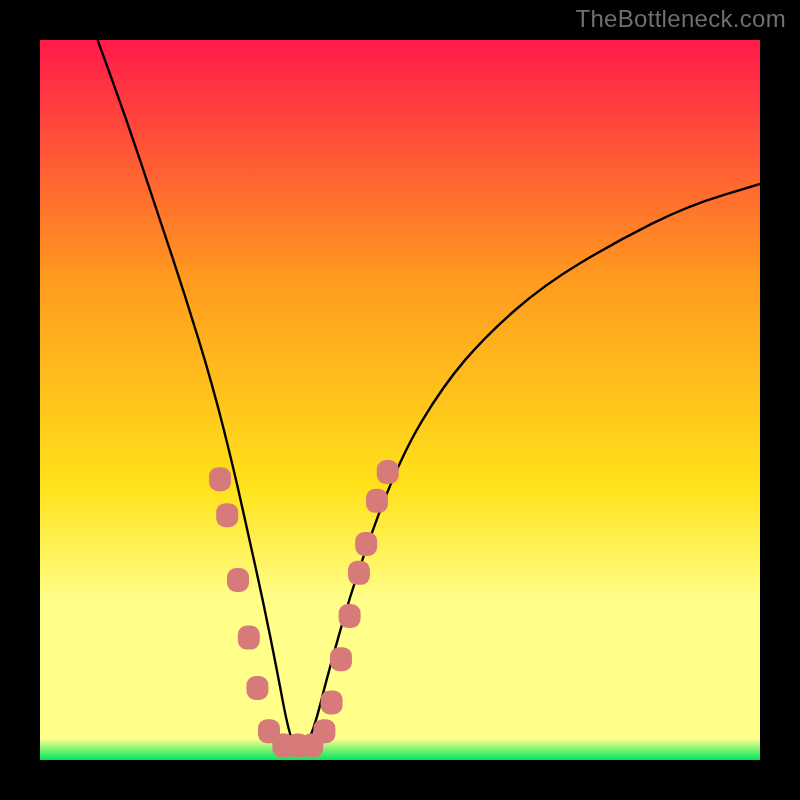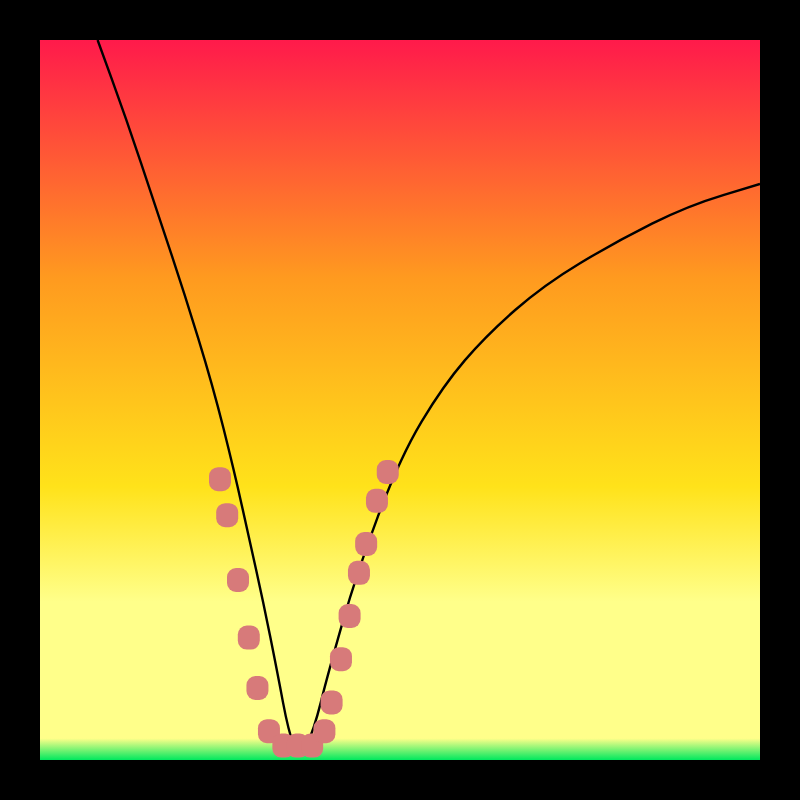--- a/index.html
+++ b/index.html
@@ -71,13 +71,14 @@
           <rect x="329.96" y="647.2" width="22" height="24" rx="9" ry="9" fill="#d77a7a"></rect>
           <rect x="338.6" y="604" width="22" height="24" rx="9" ry="9" fill="#d77a7a"></rect>
           <rect x="347.96" y="560.8" width="22" height="24" rx="9" ry="9" fill="#d77a7a"></rect>
           <rect x="355.15999999999997" y="532" width="22" height="24" rx="9" ry="9" fill="#d77a7a"></rect>
           <rect x="365.96" y="488.8" width="22" height="24" rx="9" ry="9" fill="#d77a7a"></rect>
           <rect x="376.76" y="460" width="22" height="24" rx="9" ry="9" fill="#d77a7a"></rect>
         </g>
     </g>
   </svg>
 
+  <div class="watermark">TheBottleneck.com</div>
 </div>
 
 </body></html>

